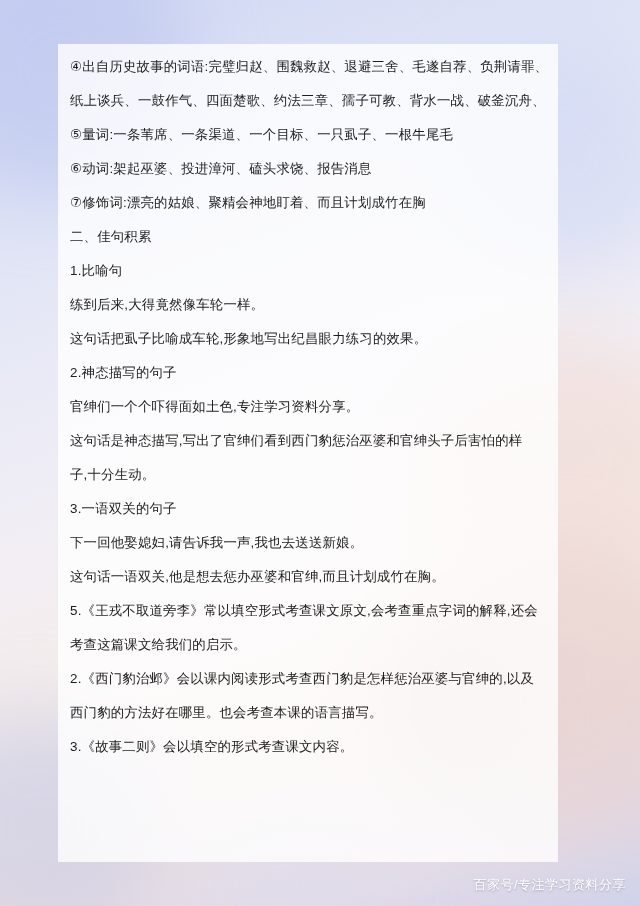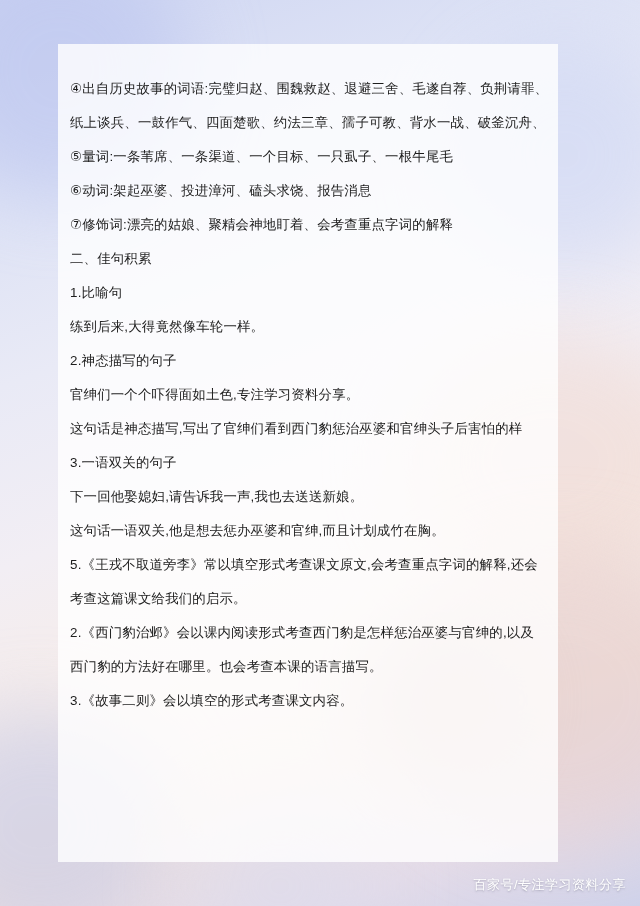--- a/index.html
+++ b/index.html
@@ -40,21 +40,21 @@
     left: 58px;
     top: 44px;
     width: 500px;
     height: 818px;
     background: rgba(255,255,255,0.80);
     box-shadow: 0 0 0 0 rgba(0,0,0,0);
   }
   .content {
     position: absolute;
     left: 58px;
-    top: 58px;
+    top: 36px;
     width: 500px;
     height: 818px;
     padding: 14px 12px 0 12px;
     box-sizing: border-box;
     color: #1d1d1d;
     font-size: 13.4px;
     line-height: 34px;
   }
   .line {
     white-space: nowrap;
@@ -84,27 +84,29 @@
   <div class="blob b6"></div>
   <div class="blob b7"></div>
 
   <div class="paper"></div>
 
   <div class="content">
     <div class="line">④出自历史故事的词语:完璧归赵、围魏救赵、退避三舍、毛遂自荐、负荆请罪、</div>
     <div class="line">纸上谈兵、一鼓作气、四面楚歌、约法三章、孺子可教、背水一战、破釜沉舟、</div>
     <div class="line">⑤量词:一条苇席、一条渠道、一个目标、一只虱子、一根牛尾毛</div>
     <div class="line">⑥动词:架起巫婆、投进漳河、磕头求饶、报告消息</div>
-    <div class="line">⑦修饰词:漂亮的姑娘、聚精会神地盯着、会考查重点字词的解释</div>
+    <div class="line">⑦修饰词:漂亮的姑娘、聚精会神地盯着、而且计划成竹在胸</div>
     <div class="line">二、佳句积累</div>
     <div class="line">1.比喻句</div>
     <div class="line">练到后来,大得竟然像车轮一样。</div>
+    <div class="line">这句话把虱子比喻成车轮,形象地写出纪昌眼力练习的效果。</div>
     <div class="line">2.神态描写的句子</div>
     <div class="line">官绅们一个个吓得面如土色,专注学习资料分享。</div>
     <div class="line">这句话是神态描写,写出了官绅们看到西门豹惩治巫婆和官绅头子后害怕的样</div>
+    <div class="line">子,十分生动。</div>
     <div class="line">3.一语双关的句子</div>
     <div class="line">下一回他娶媳妇,请告诉我一声,我也去送送新娘。</div>
     <div class="line">这句话一语双关,他是想去惩办巫婆和官绅,而且计划成竹在胸。</div>
     <div class="line">5.《王戎不取道旁李》常以填空形式考查课文原文,会考查重点字词的解释,还会</div>
     <div class="line">考查这篇课文给我们的启示。</div>
     <div class="line">2.《西门豹治邺》会以课内阅读形式考查西门豹是怎样惩治巫婆与官绅的,以及</div>
     <div class="line">西门豹的方法好在哪里。也会考查本课的语言描写。</div>
     <div class="line">3.《故事二则》会以填空的形式考查课文内容。</div>
   </div>
 

